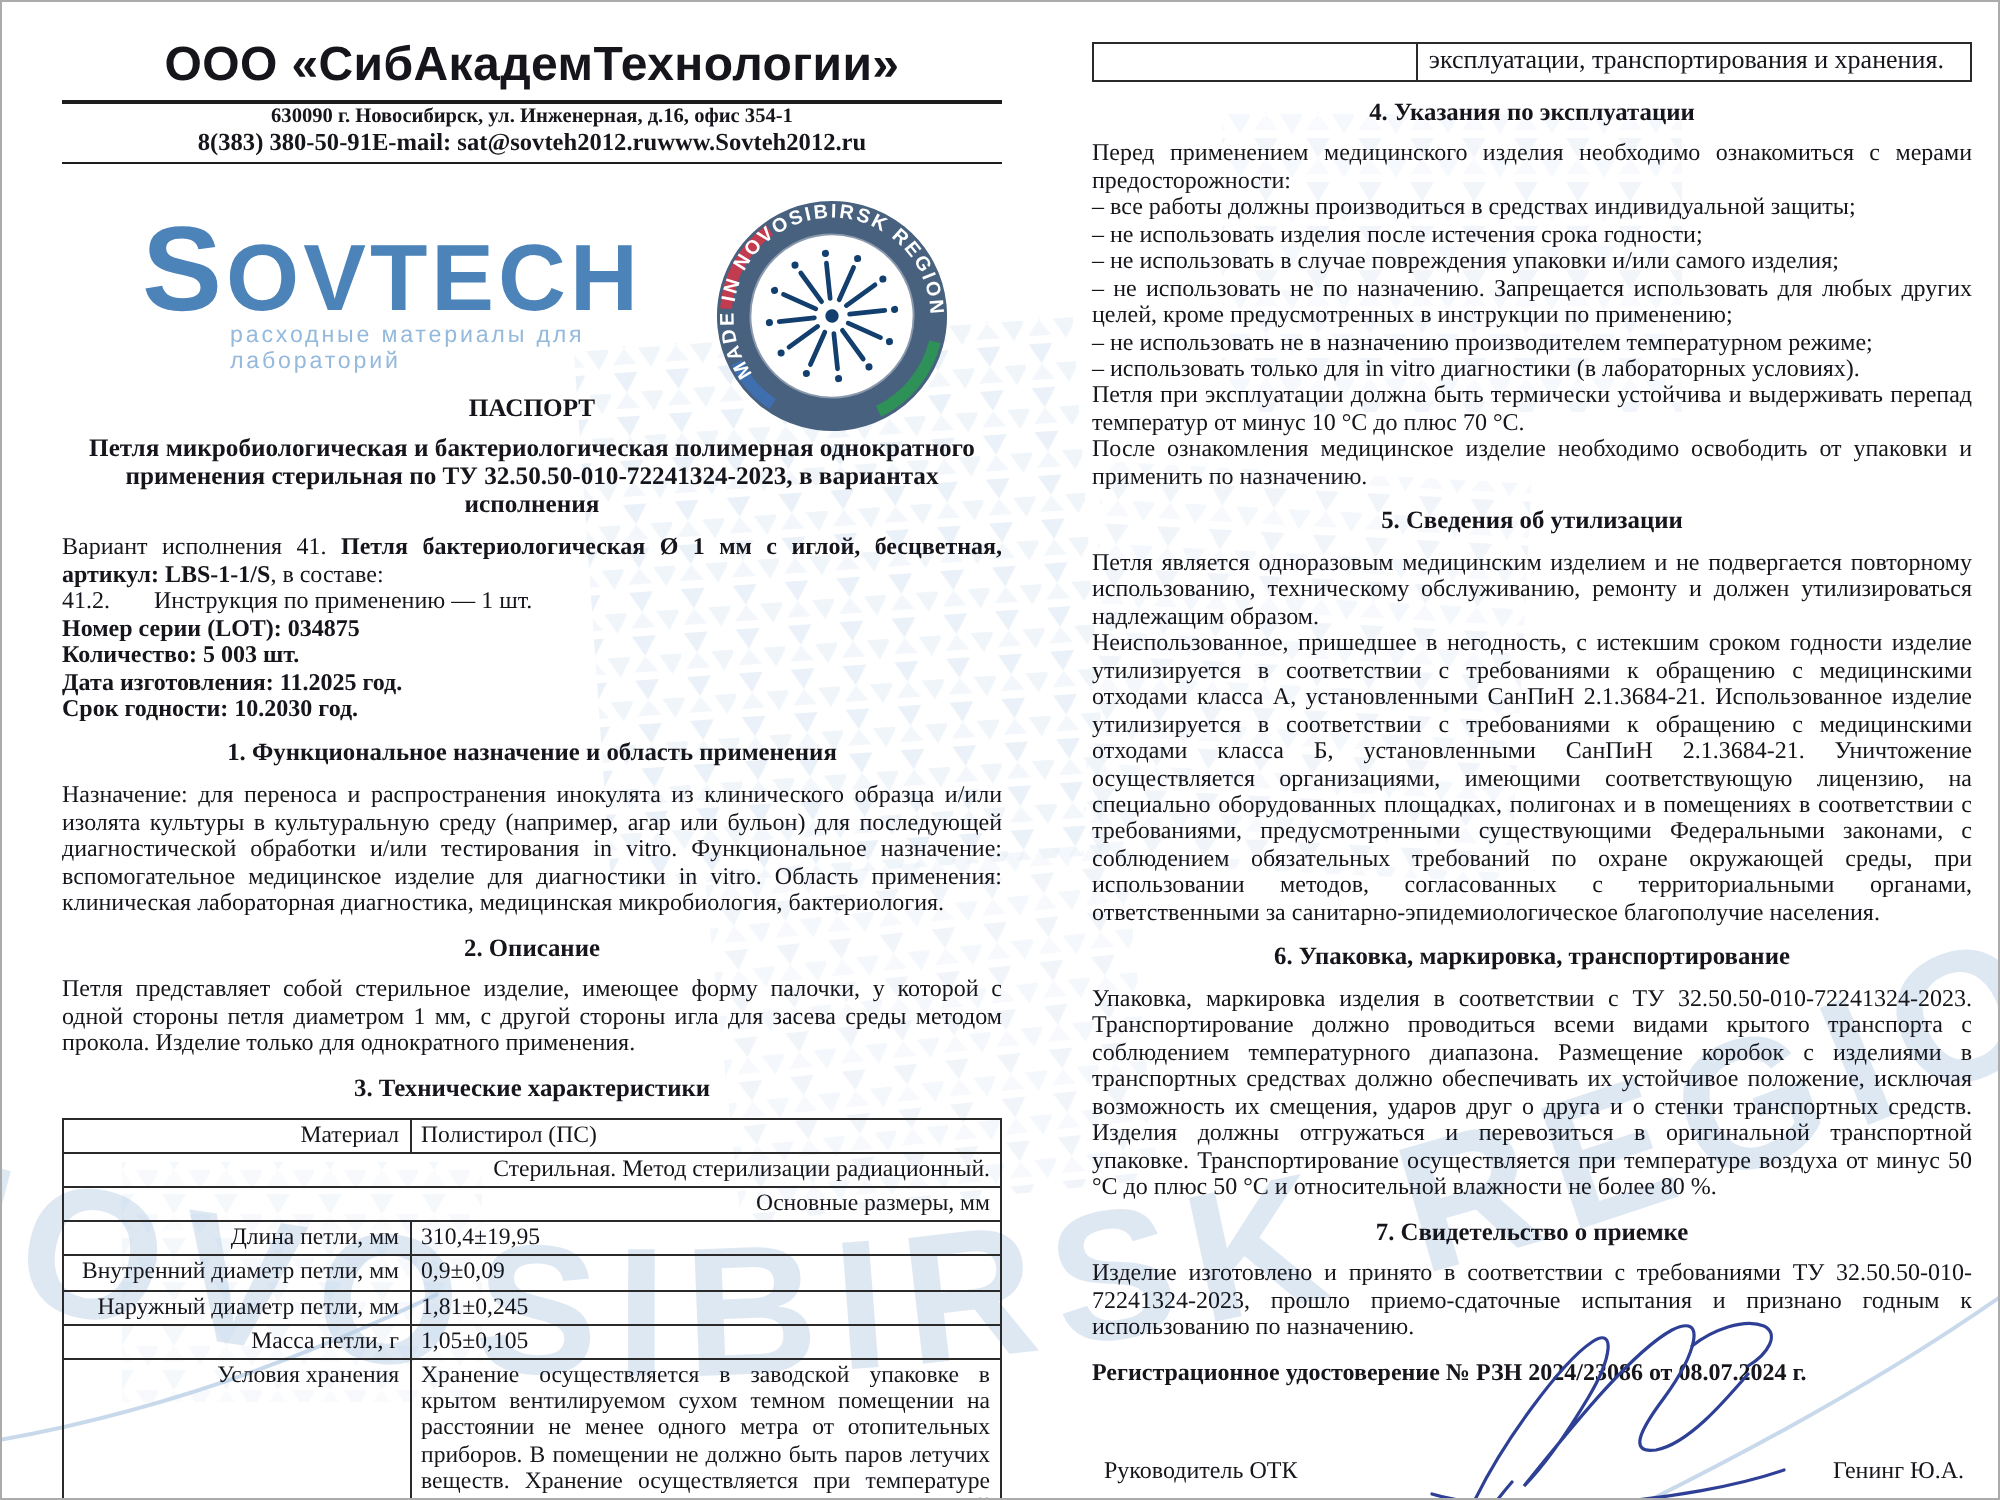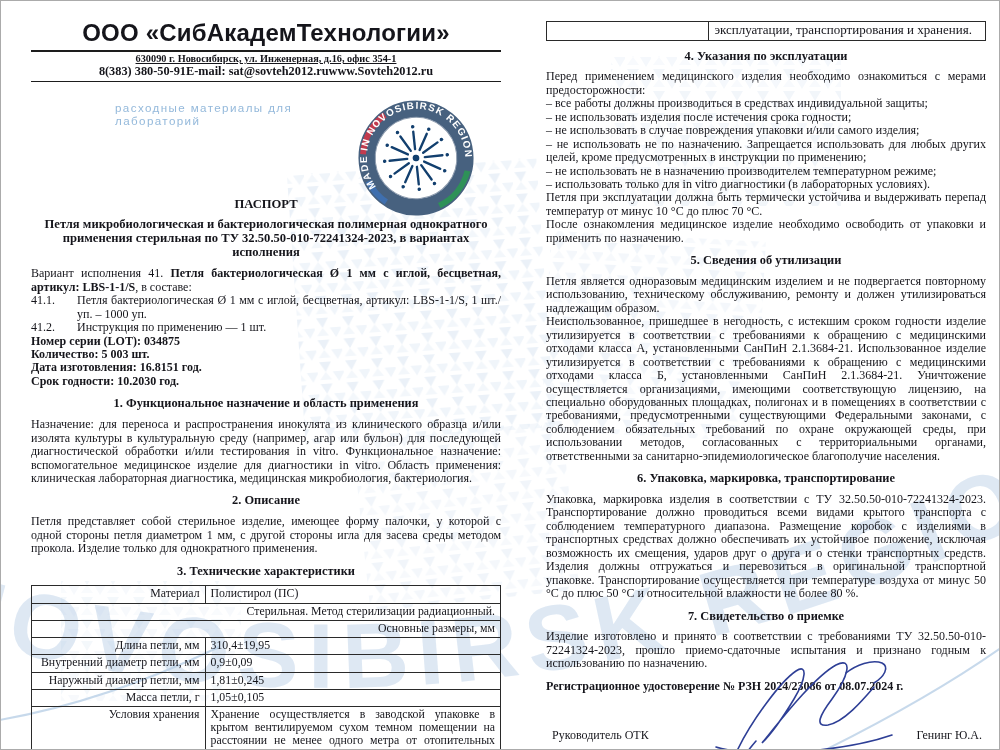--- a/index.html
+++ b/index.html
@@ -5,21 +5,21 @@
   html,body{margin:0;padding:0;background:#e8e8e8;}
   .page{position:relative;width:1000px;height:750px;background:#ffffff;
     border:1px solid #ababab;box-sizing:border-box;overflow:hidden;
     font-family:"Liberation Serif", serif;color:#15151b;}
   
   .wm{position:absolute;left:0;top:0;width:1000px;height:750px;pointer-events:none;}
   
   .hdr{position:absolute;left:30px;top:18px;width:470px;}
   .hdr .company{font-family:"Liberation Sans",sans-serif;font-weight:bold;font-size:24px;text-align:center;letter-spacing:.2px;}
   .hdr .rule1{border-top:2px solid #1d1d1d;margin-top:3px;}
-  .hdr .addr{font-weight:bold;font-size:10.3px;text-align:center;margin-top:1px;text-decoration:underline;}
+  .hdr .addr{font-weight:bold;font-size:10.3px;text-align:center;margin-top:1px;}
   .hdr .crow{display:flex;justify-content:center;align-items:baseline;font-weight:bold;font-size:12.3px;margin-top:0px;}
   .hdr .rule2{border-top:1.6px solid #1d1d1d;margin-top:2px;}
   
   .logo{position:absolute;left:70px;top:104px;width:260px;}
   .logo .word{font-family:"Liberation Sans",sans-serif;font-weight:800;color:#4c83b8;letter-spacing:2px;line-height:1;}
   .logo .s{font-size:60px;}
   .logo .rest{font-size:47px;}
   .logo .tag{font-family:"Liberation Sans",sans-serif;font-size:11.6px;color:#94b9db;letter-spacing:1.4px;margin:-4px 0 0 44px;}
   .badge{position:absolute;left:356px;top:98px;width:118px;height:118px;transform:rotate(-6deg);}
   
@@ -82,20 +82,23 @@
     <div class="addr">630090 г. Новосибирск, ул. Инженерная, д.16, офис 354-1</div>
     <div class="crow">
       <span>8(383) 380-50-91</span>
       <span>E-mail: sat@sovteh2012.ru</span>
       <span>www.Sovteh2012.ru</span>
     </div>
     <div class="rule2"></div>
   </div>
 
   <div class="logo">
+    <div class="word">
+      <span class="s">S</span><span class="rest">OVTECH</span>
+    </div>
     <div class="tag">расходные материалы для лабораторий</div>
   </div>
 
   <div class="badge">
     <svg viewBox="0 0 120 120" width="118" height="118">
       <defs>
         <path id="badgeArc" d="M 16.7,85 A 50,50 0 1 1 103.3,85"></path>
       </defs>
       <circle cx="60" cy="60" r="50" fill="none" stroke="#47617f" stroke-width="17"></circle>
       <path d="M 6.8,50.6 A 54,54 0 0 1 33,13.2" stroke="#c23b4e" stroke-width="6" fill="none"></path>
@@ -138,31 +141,27 @@
   </div>
 
   <div class="colL">
     <div class="h-center">ПАСПОРТ</div>
     <div class="h-center mt6">Петля микробиологическая и бактериологическая полимерная однократного применения стерильная по ТУ 32.50.50-010-72241324-2023, в вариантах исполнения</div>
 
     <div class="mt8">
       <span>Вариант исполнения 41. </span><b>Петля бактериологическая Ø 1 мм с иглой, бесцветная, артикул: LBS-1-1/S</b><span>, в составе:</span>
     </div>
     <div class="item">
-      <span class="num">41.1.</span>
-      <span>Петля бактериологическая Ø 1 мм с иглой, бесцветная, артикул: LBS-1-1/S, 1 шт./уп. – 1000 уп.</span>
-    </div>
-    <div class="item">
       <span class="num">41.2.</span>
       <span>Инструкция по применению — 1 шт.</span>
     </div>
 
     <div class="boldline">Номер серии (LOT): 034875</div>
     <div class="boldline">Количество: 5 003 шт.</div>
-    <div class="boldline">Дата изготовления: 16.8151 год.</div>
+    <div class="boldline">Дата изготовления: 11.2025 год.</div>
     <div class="boldline">Срок годности: 10.2030 год.</div>
 
     <div class="sec-h">1. Функциональное назначение и область применения</div>
     <div>Назначение: для переноса и распространения инокулята из клинического образца и/или изолята культуры в культуральную среду (например, агар или бульон) для последующей диагностической обработки и/или тестирования in vitro. Функциональное назначение: вспомогательное медицинское изделие для диагностики in vitro. Область применения: клиническая лабораторная диагностика, медицинская микробиология, бактериология.</div>
 
     <div class="sec-h">2. Описание</div>
     <div>Петля представляет собой стерильное изделие, имеющее форму палочки, у которой с одной стороны петля диаметром 1 мм, с другой стороны игла для засева среды методом прокола. Изделие только для однократного применения.</div>
 
     <div class="sec-h">3. Технические характеристики</div>
     <table class="spec">

